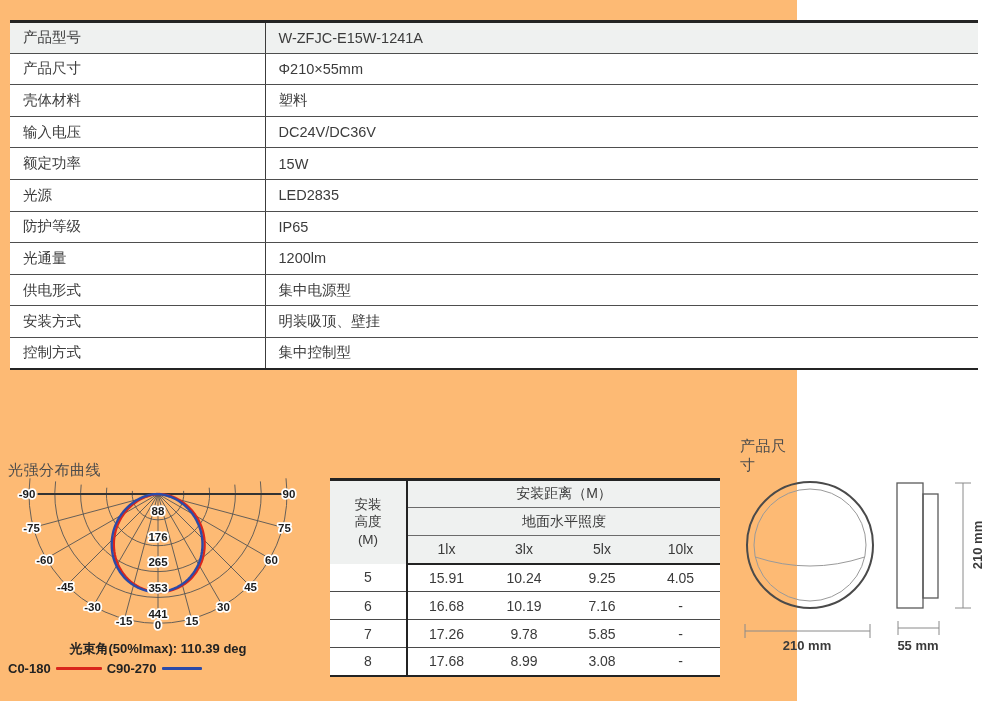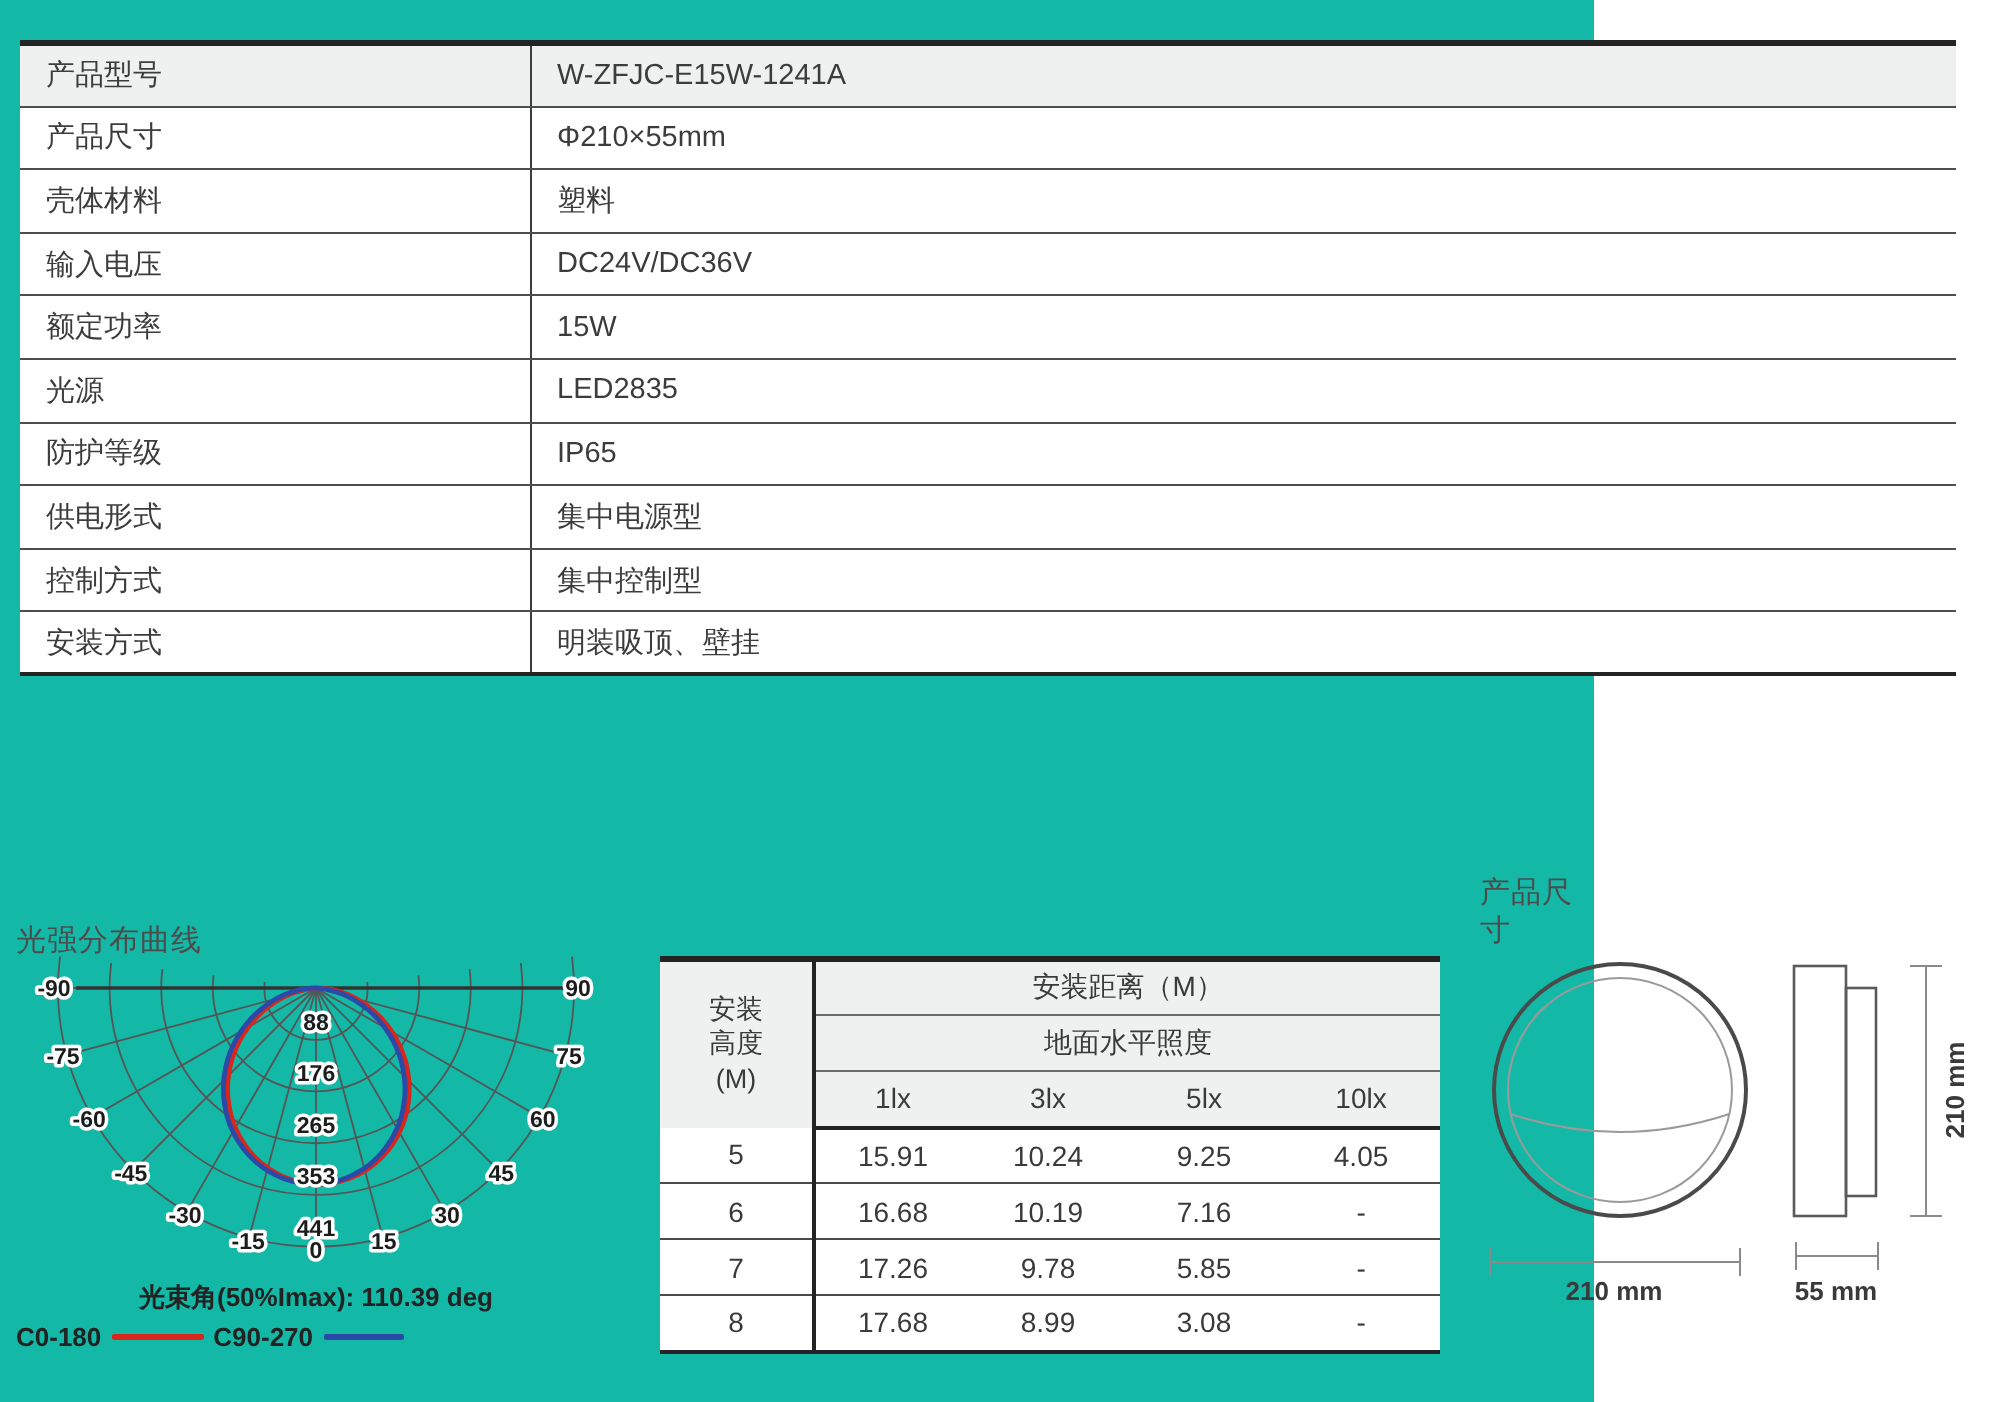--- a/index.html
+++ b/index.html
@@ -3,21 +3,21 @@
 <meta charset="utf-8">
 <style>
   * { box-sizing: border-box; margin: 0; padding: 0; }
   html,body { background:#ffffff; }
   body {
     font-family: "Liberation Sans", "DejaVu Sans", sans-serif;
     color:#3c3c3c;
     width:1000px; height:701px;
     position:relative; overflow:hidden;
   }
-  .page { position:relative; width:797px; height:701px; background:#14b8a6; }
+  .page { position:relative; width:797px; height:701px; background:#fdba74; }
 
   
   table.spec {
     position:absolute; left:10px; top:20px; width:968px;
     border-collapse:collapse;
     border-top:3px solid #242424;
   }
   table.spec td {
     height:31.6px;
     font-size:14.5px;
@@ -118,30 +118,34 @@
         </tr>
     <tr>
           <td class="lbl">光源</td>
           <td>LED2835</td>
         </tr>
     <tr>
           <td class="lbl">防护等级</td>
           <td>IP65</td>
         </tr>
     <tr>
+          <td class="lbl">光通量</td>
+          <td>1200lm</td>
+        </tr>
+    <tr>
           <td class="lbl">供电形式</td>
           <td>集中电源型</td>
         </tr>
     <tr>
+          <td class="lbl">安装方式</td>
+          <td>明装吸顶、壁挂</td>
+        </tr>
+    <tr>
           <td class="lbl">控制方式</td>
           <td>集中控制型</td>
-        </tr>
-    <tr>
-          <td class="lbl">安装方式</td>
-          <td>明装吸顶、壁挂</td>
         </tr>
   </tbody>
     </table>
 
   <div class="sec-title" style="left:8px; top:437px;margin-top:24px;">光强分布曲线</div>
 
   <svg id="polar" width="300" height="162">
       <path d="M 124.4 14.9 A 25.8 25.8 0 1 0 175.6 14.9" fill="none" stroke="#555" stroke-width="0.9"></path>
       <path d="M 98.8 11.7 A 51.6 51.6 0 1 0 201.2 11.7" fill="none" stroke="#555" stroke-width="0.9"></path>
       <path d="M 73.2 8.6 A 77.4 77.4 0 1 0 226.8 8.6" fill="none" stroke="#555" stroke-width="0.9"></path>

